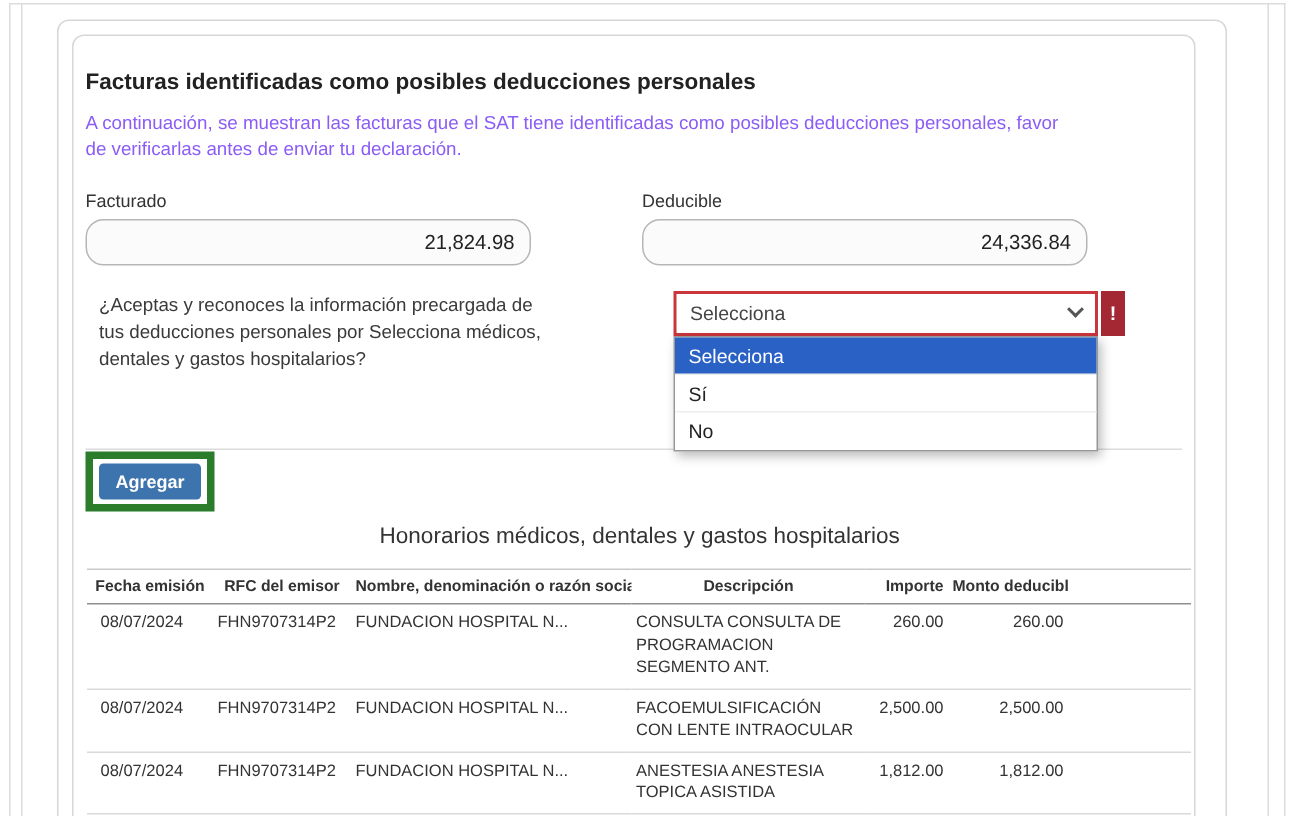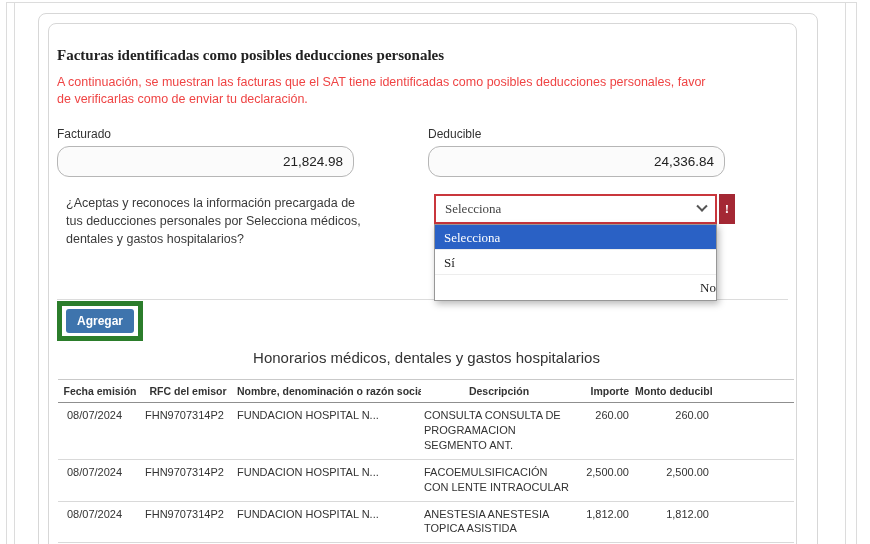--- a/index.html
+++ b/index.html
@@ -21,59 +21,59 @@
   .outer-card {
     position: absolute; left: 38px; top: 13px; width: 780px; bottom: -12px;
     border: 1px solid #d7d7d7; border-radius: 8px; background: #fff;
   }
   .inner-card {
     position: absolute; left: 9px; top: 9px; width: 749px; bottom: -2px;
     border: 1px solid #d7d7d7; border-radius: 8px; background: #fff;
     padding: 22px 8px 0 8px;
   }
 
-  .section-title { font-size: 15px; font-weight: bold; color: #222; margin-bottom: 9px; line-height: 1.25; font-family: Liberation Serif, serif; }
-  .intro { font-size: 12.5px; color: #ef4444; line-height: 1.4; }
+  .section-title { font-size: 15px; font-weight: bold; color: #222; margin-bottom: 9px; line-height: 1.25; }
+  .intro { font-size: 12.5px; color: #8b5cf6; line-height: 1.4; }
   .intro span { display: block; }
 
   .fields-row { display: flex; margin-top: 18px; }
   .field { width: 297px; }
   .field + .field { margin-left: 74px; }
   .field-label { font-size: 12px; color: #333; margin-bottom: 5px; }
   .field-box {
     height: 31px; border: 1px solid #b6b6b6; border-radius: 12px; background: #fbfbfb;
     text-align: right; font-size: 13.5px; color: #222; line-height: 29px; padding-right: 10px;
   }
 
   .question-row { position: relative; margin-top: 17px; min-height: 105px; }
   .question { margin-left: 9px; width: 362px; font-size: 12.5px; color: #3a3a3a; line-height: 1.45; }
   .question span { display: block; }
 
-  .select-group { position: absolute; left: 377px; top: 0; font-family: Liberation Serif, serif; }
+  .select-group { position: absolute; left: 392px; top: 0; }
   .fake-select {
     width: 283px; height: 30px; border: 2px solid #c9363c; background: #fff;
     display: flex; align-items: center; padding: 0 9px; font-size: 13px; color: #444;
     cursor: default;
   }
   .chevron {
     margin-left: auto; width: 8px; height: 8px;
     border-right: 2px solid #555; border-bottom: 2px solid #555;
     transform: rotate(45deg) translate(-2px, -2px);
   }
   .error-badge {
     position: absolute; left: 285px; top: 0; width: 16px; height: 30px;
     background: #a42834; color: #fff; font-weight: bold; font-size: 13px;
     text-align: center; line-height: 30px;
   }
   .dropdown {
     position: absolute; left: 0; top: 30px; width: 283px; background: #fff;
     border: 1px solid #979797; box-shadow: 2px 3px 7px rgba(0,0,0,0.28); z-index: 5;
   }
   .option { height: 25px; line-height: 25px; padding-left: 9px; font-size: 13px; color: #222; border-bottom: 1px solid #ededed; }
-  .option:last-child { border-bottom: none; text-align: right; }
+  .option:last-child { border-bottom: none; }
   .option.selected { background: #2a61c5; color: #fff; }
 
   .divider { height: 1px; background: #dcdcdc; }
 
   .green-annotation {
     display: inline-block; margin: 1px 16px 0 0; border: 5px solid #2b7d2b;
     padding: 3px 4px; background: #fff;
   }
   .btn-agregar {
     background: #3e74ad; color: #fff; border: none; border-radius: 3px;
@@ -104,21 +104,21 @@
 <div class="vline r1"></div>
 <div class="vline r2"></div>
 <div class="hline-top"></div>
 
 <div class="outer-card">
   <div class="inner-card">
 
     <div class="section-title">Facturas identificadas como posibles deducciones personales</div>
     <div class="intro">
       <span>A continuación, se muestran las facturas que el SAT tiene identificadas como posibles deducciones personales, favor</span>
-      <span>de verificarlas como de enviar tu declaración.</span>
+      <span>de verificarlas antes de enviar tu declaración.</span>
     </div>
 
     <div class="fields-row">
       <div class="field">
         <div class="field-label">Facturado</div>
         <div class="field-box">21,824.98</div>
       </div>
       <div class="field">
         <div class="field-label">Deducible</div>
         <div class="field-box">24,336.84</div>

